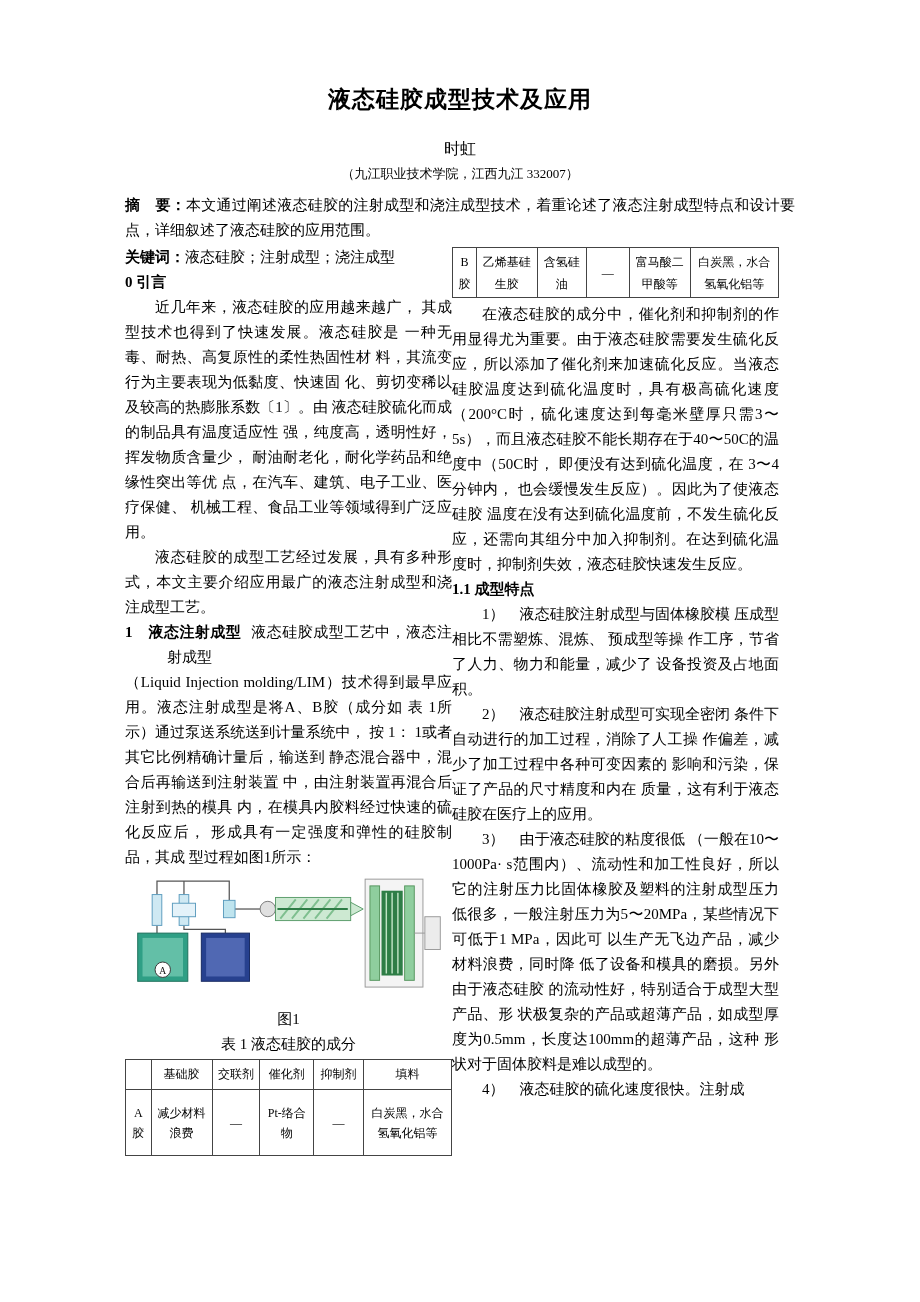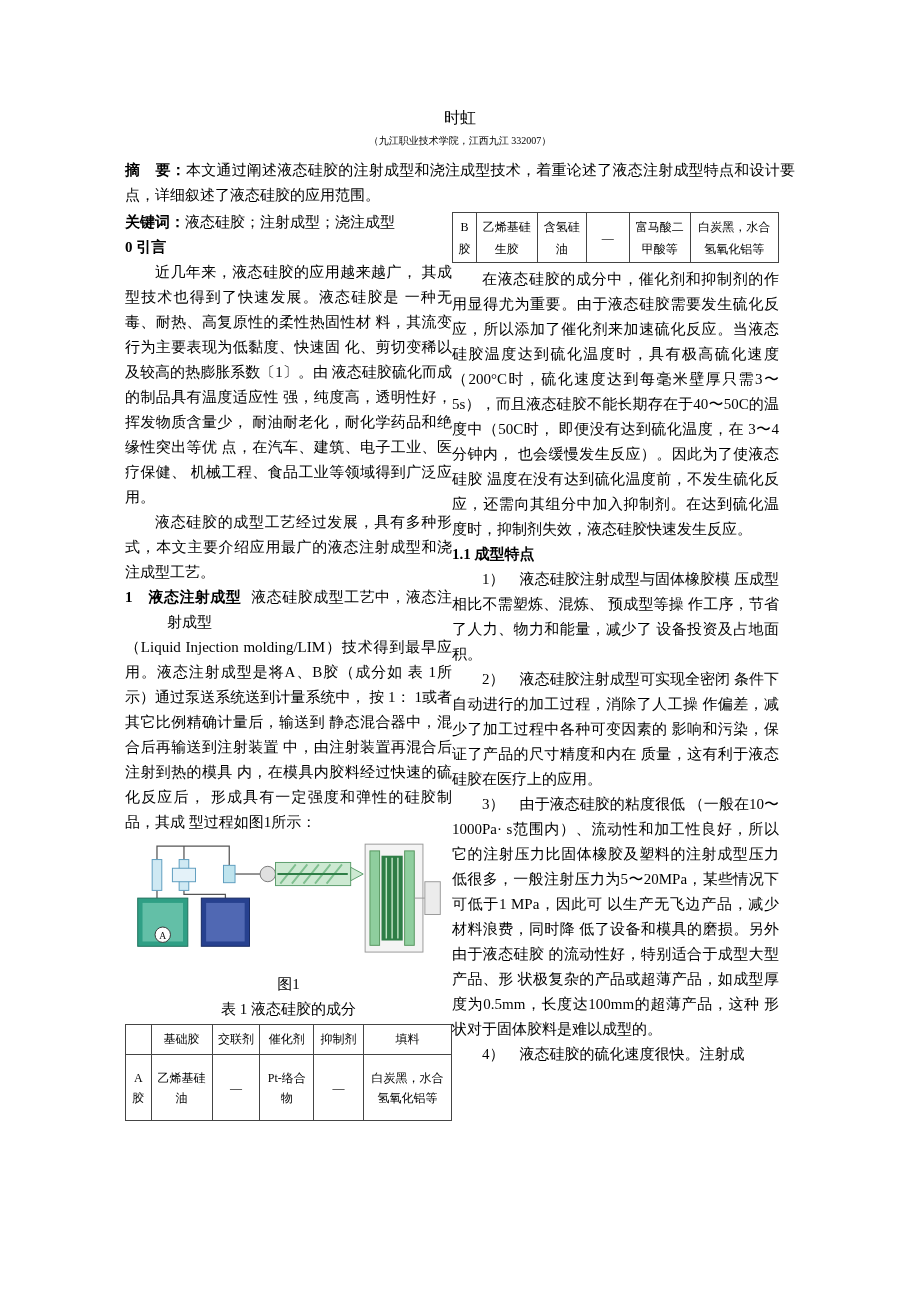--- a/index.html
+++ b/index.html
@@ -5,21 +5,21 @@
   * { box-sizing: border-box; }
   html, body { margin: 0; padding: 0; background: #ffffff; }
   .page {
     width: 920px; height: 1302px; background: #ffffff; overflow: hidden;
     padding: 84px 125px 30px 125px;
     font-family: "Liberation Serif", "DejaVu Serif", serif;
     color: #000;
   }
   .doc-title { text-align: center; font-size: 23px; font-weight: 700; margin: 0; letter-spacing: 1px; }
   .doc-author { text-align: center; font-size: 16px; margin: 24px 0 5px 0; }
-  .doc-affil { text-align: center; font-size: 10px; margin: 0 0 10px 0; }
+  .doc-affil { text-align: center; font-size: 13px; margin: 0 0 10px 0; }
   .meta p { font-size: 15px; line-height: 25px; text-align: justify; margin: 0; }
   .cols { display: flex; margin-top: 2px; }
   .col { width: 327px; flex: 0 0 327px; font-size: 15px; line-height: 25px; text-align: justify; }
   .col p { margin: 0; }
   .indent { text-indent: 2em; }
   .hang { padding-left: 2.8em; text-indent: -2.8em; }
   .hang b { padding-right: 10px; }
   .h { font-weight: 700; margin: 1px 0; }
   .center { text-align: center; text-indent: 0; }
   .figure { margin: 3px 0 0 0; text-align: center; }
@@ -29,20 +29,21 @@
   tr.hdr td { height: 22px; margin-left: 40px; }
   tr.tall td { height: 66px; line-height: 20px; }
   tr.mid td { height: 50px; line-height: 22px; }
   .tablewrap-b { margin: 2px 0 4px 0; }
 </style>
 </head>
 <body>
 
 <div class="page">
 
+  <h1 class="doc-title">液态硅胶成型技术及应用</h1>
   <p class="doc-author">时虹</p>
   <p class="doc-affil">（九江职业技术学院，江西九江 332007）</p>
 
   <div class="meta">
     <p><b>摘　要：</b><span>本文通过阐述液态硅胶的注射成型和浇注成型技术，着重论述了液态注射成型特点和设计要点，详细叙述了液态硅胶的应用范围。</span></p>
   </div>
 
   <div class="cols">
 
     <div class="col">
@@ -121,21 +122,21 @@
             <tr class="hdr">
           <td></td>
           <td>基础胶</td>
           <td>交联剂</td>
           <td>催化剂</td>
           <td>抑制剂</td>
           <td>填料</td>
         </tr>
         <tr class="tall">
           <td>A胶</td>
-          <td>乙烯基硅油</td>
+          <td>减少材料浪费</td>
           <td>—</td>
           <td>Pt-络合物</td>
           <td>—</td>
           <td>白炭黑，水合氢氧化铝等</td>
         </tr>
       </tbody>
         </table>
     </div>
 
     <div class="col">

